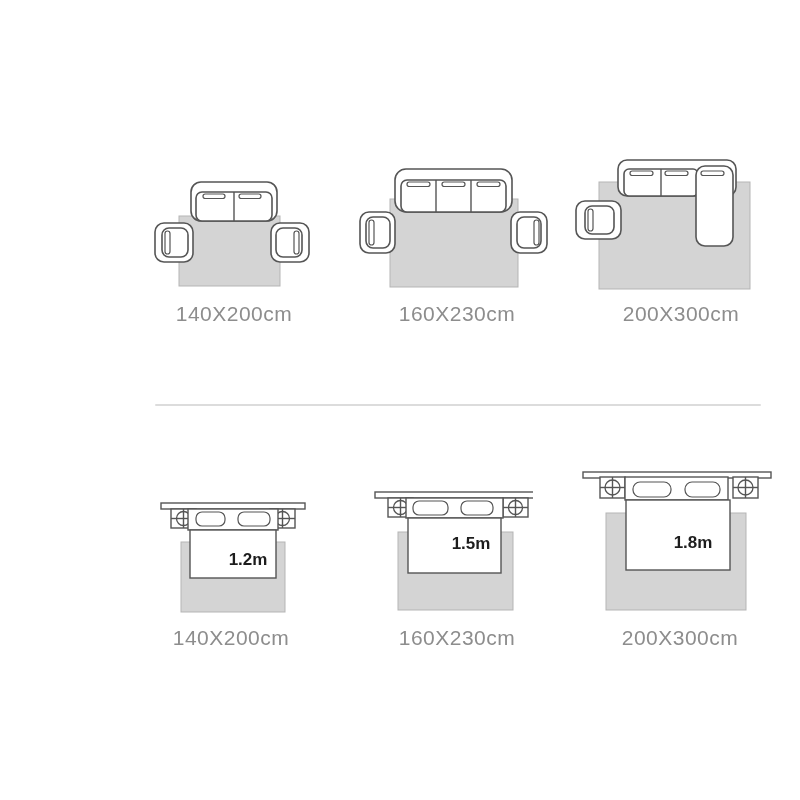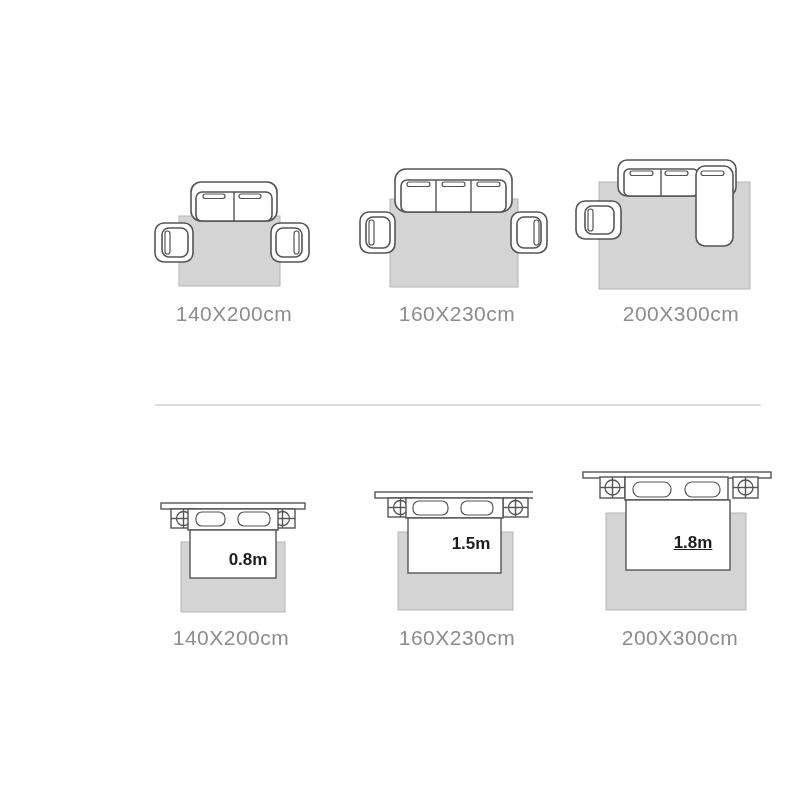--- a/index.html
+++ b/index.html
@@ -192,21 +192,21 @@
       <line class="ln" x1="167.5" y1="17" x2="167.5" y2="38"></line>
     </g>
     <g>
       <rect class="furn2" x="47" y="17" width="103" height="23"></rect>
       <rect class="bar" x="55" y="22" width="38" height="15" rx="7"></rect>
       <rect class="bar" x="107" y="22" width="35" height="15" rx="7"></rect>
       <rect class="furn2" x="48" y="40" width="104" height="70"></rect>
     </g>
   </svg>
 
-  <div class="bedsize" style="left:150px; top:550px;">0.8m</div>
+  <div class="bedsize" style="left:150px; top:550px;">1.2m</div>
   <div class="bedsize" style="left:373px; top:534px;">1.5m</div>
-  <div class="bedsize" style="left:595px; top:533px;text-decoration:underline;">1.8m</div>
+  <div class="bedsize" style="left:595px; top:533px;">1.8m</div>
 
   <div class="caption" style="left:83px; top:626px;">140X200cm</div>
   <div class="caption" style="left:309px; top:626px;">160X230cm</div>
   <div class="caption" style="left:532px; top:626px;">200X300cm</div>
 
 </div>
 
 </body></html>

